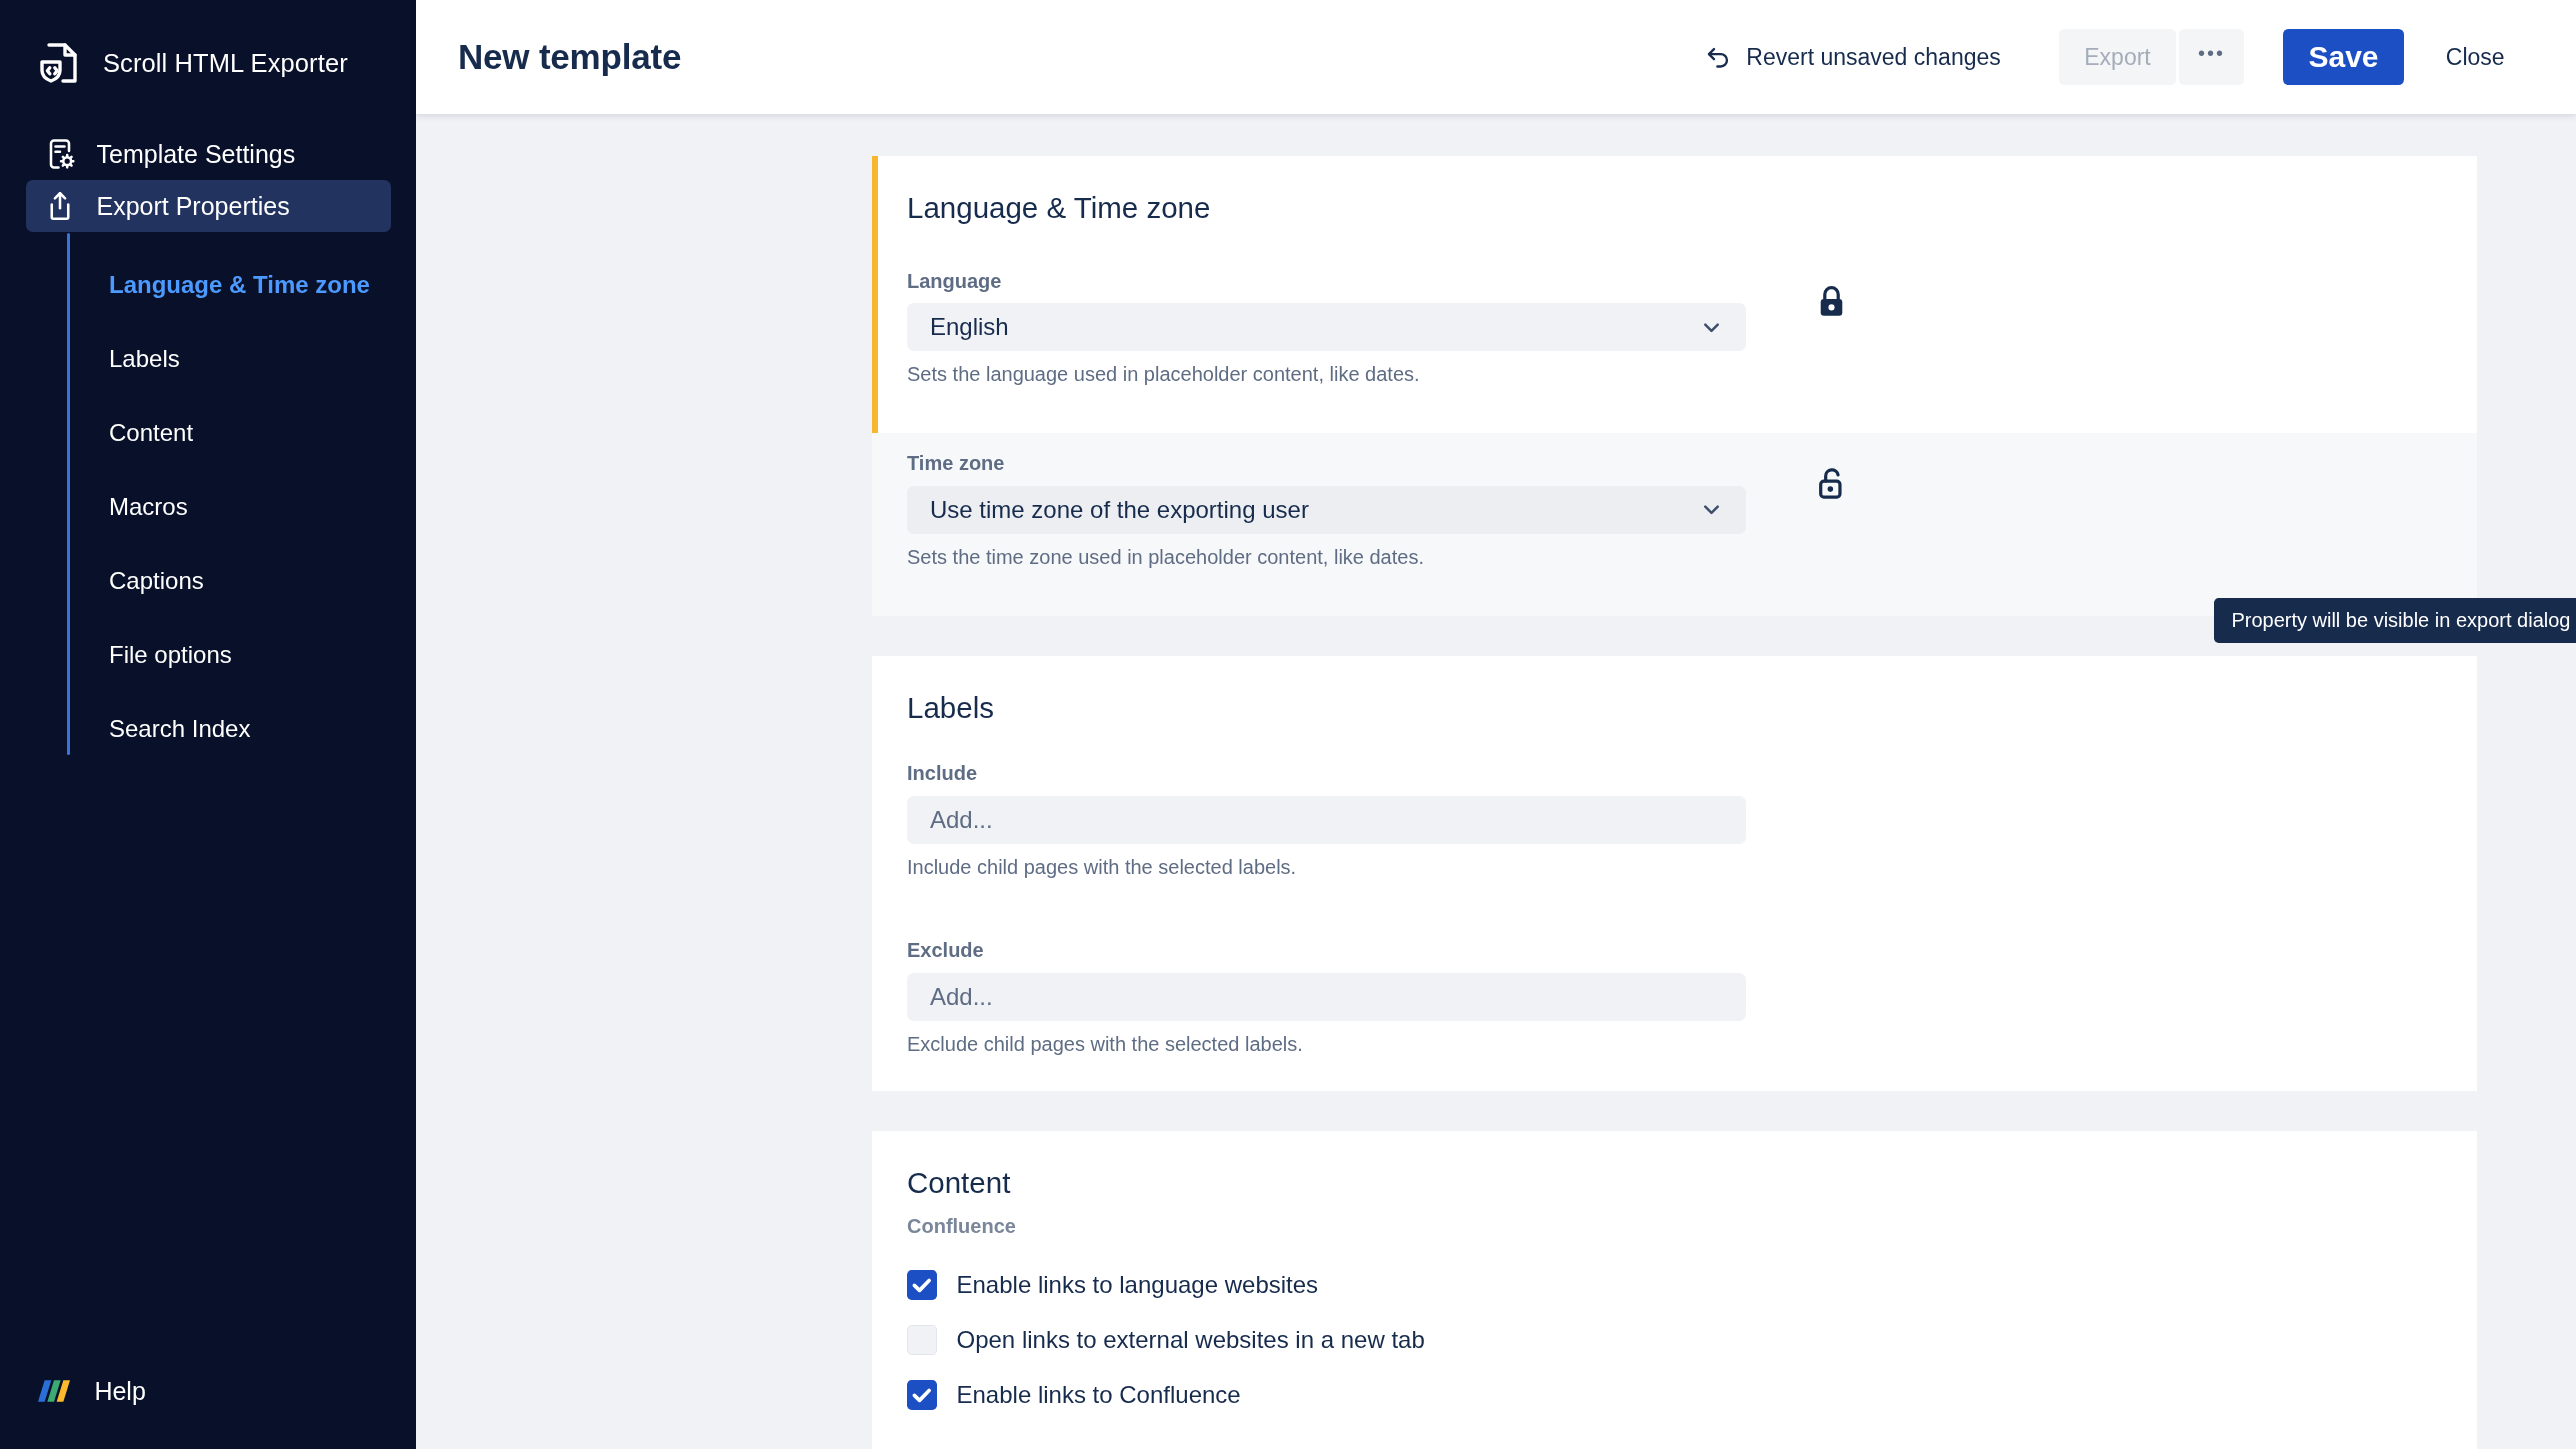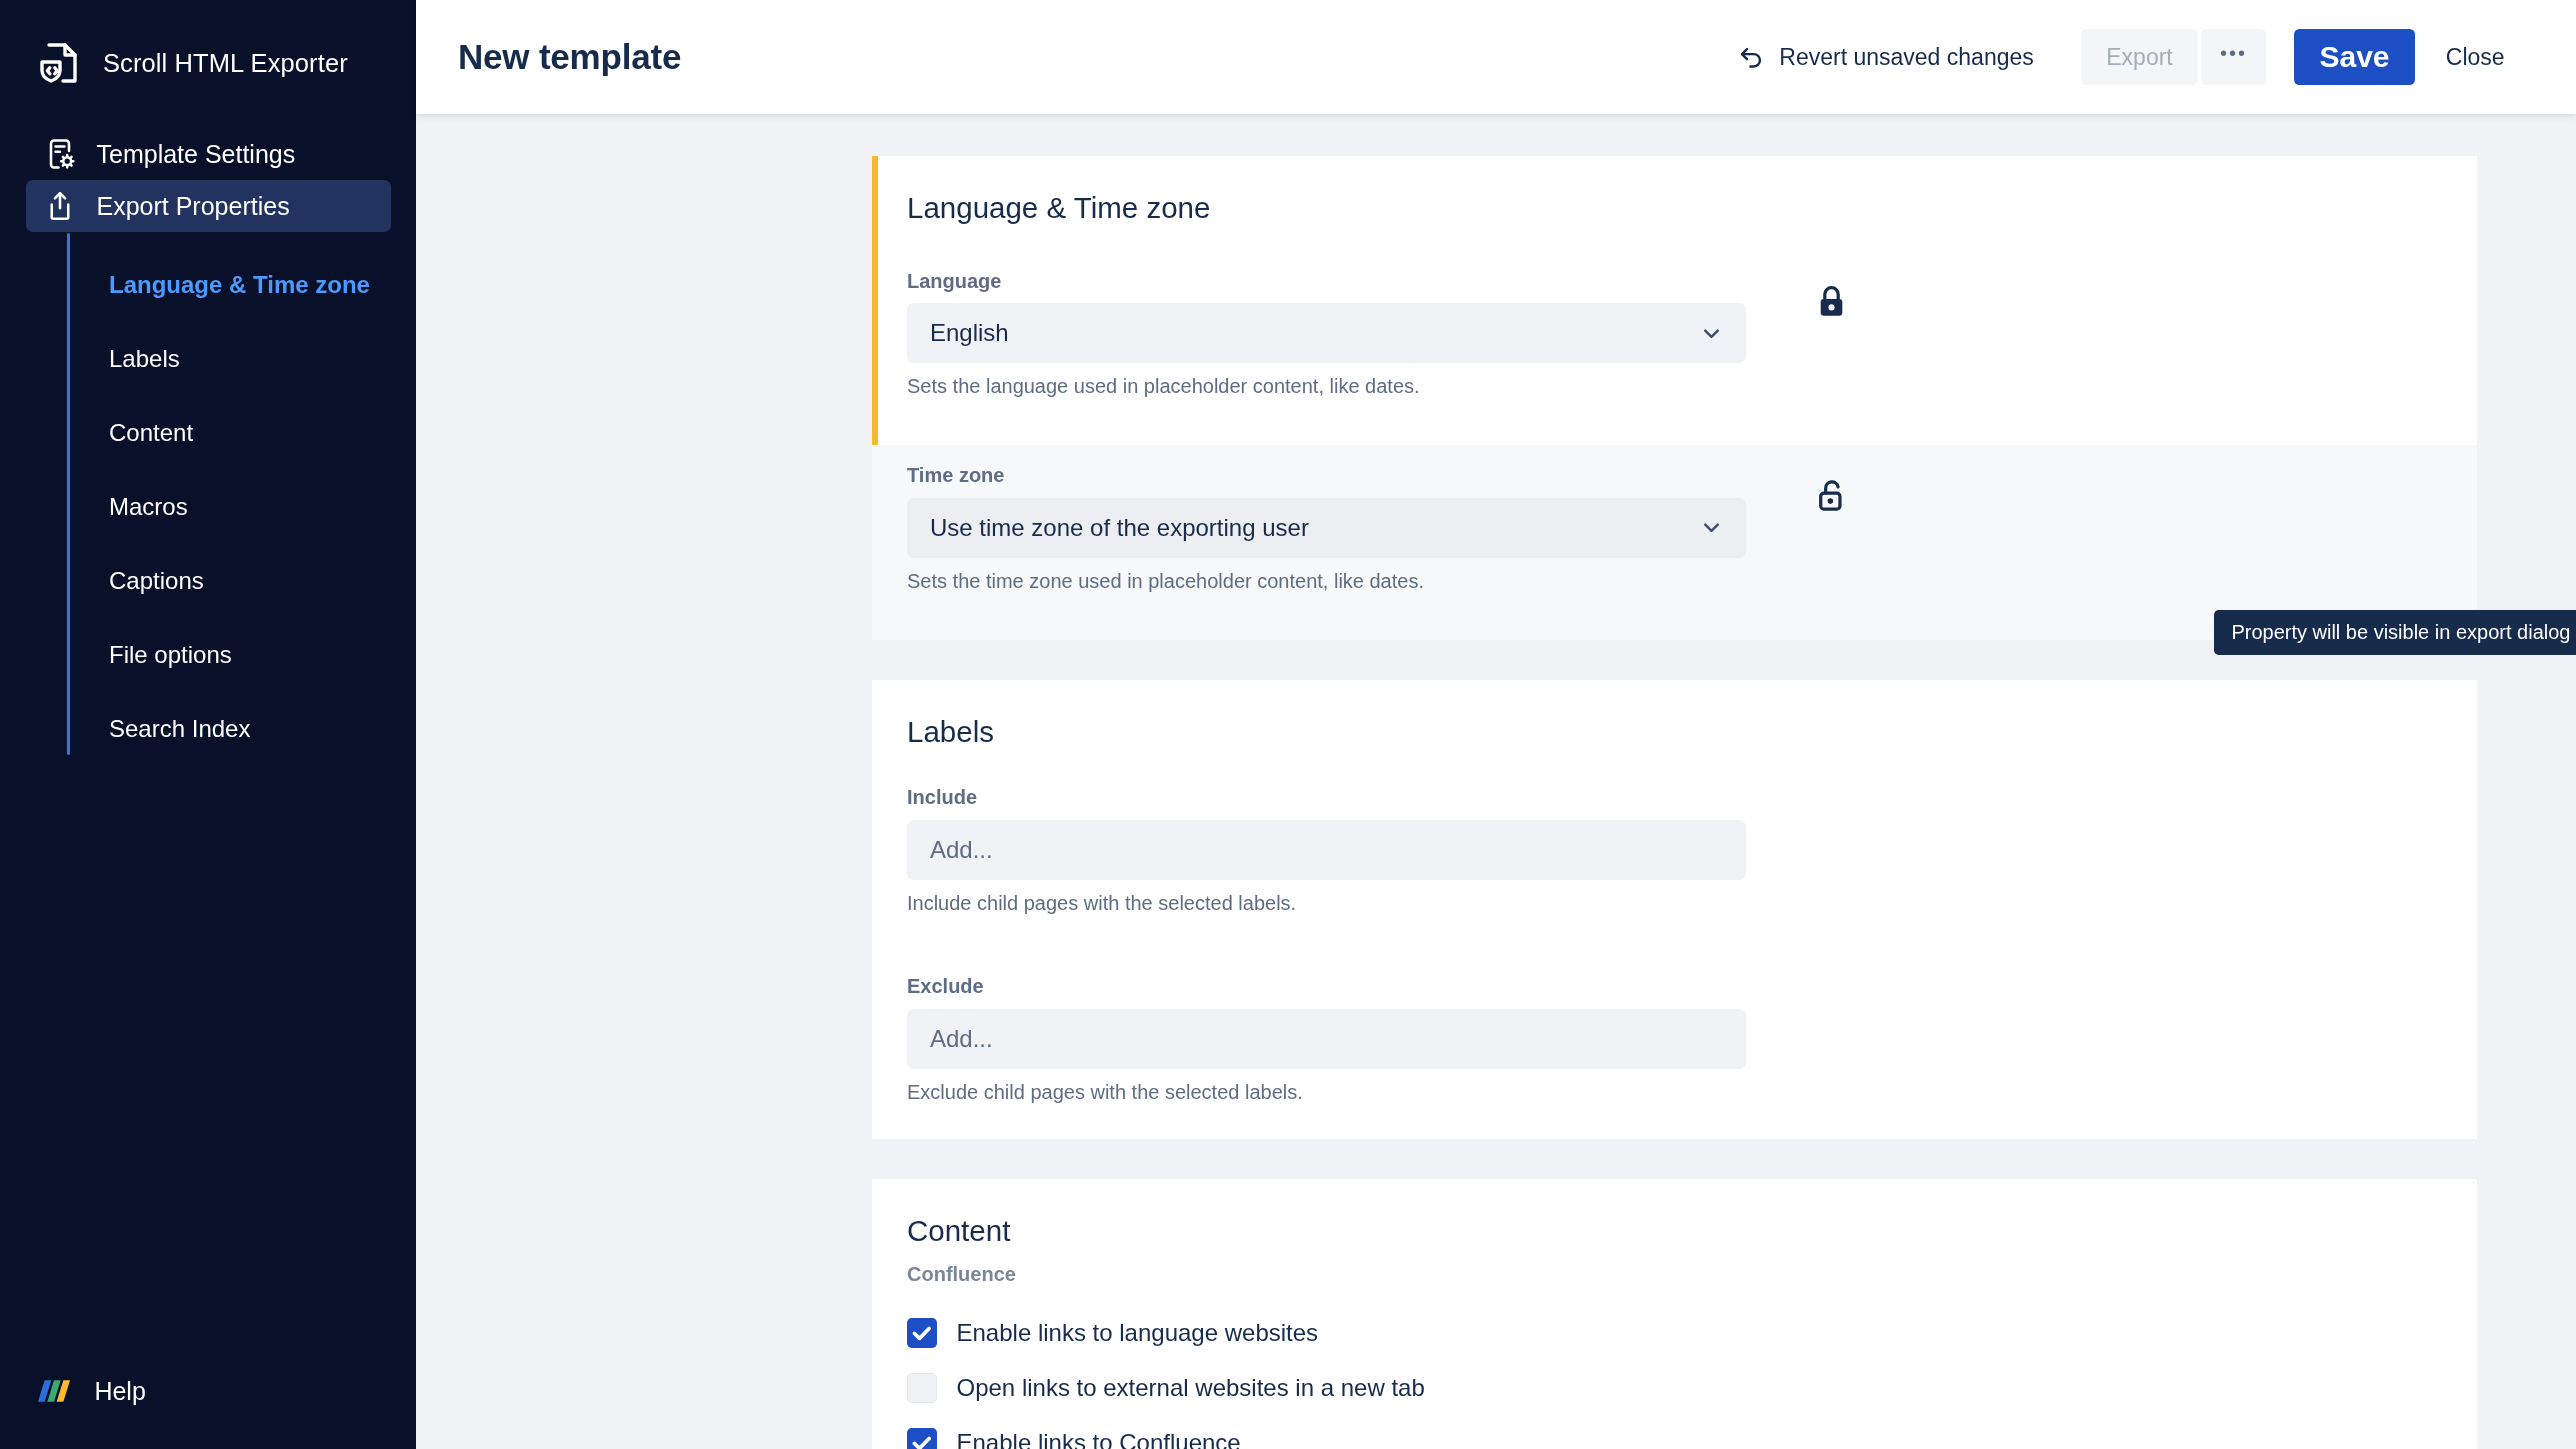--- a/index.html
+++ b/index.html
@@ -60,21 +60,21 @@
   
   .main{ flex:1; height:1449px; display:flex; flex-direction:column; min-width:0; background:#f1f2f5; }
 
   .topbar{
     height:114px; flex:0 0 114px; background:#ffffff;
     display:flex; align-items:center; justify-content:space-between;
     padding:0 54px 0 42px; position:relative; z-index:5;
     box-shadow:0 2px 6px rgba(9,30,66,0.13);
   }
   .page-title{ font-size:35px; font-weight:700; color:#172b4d; letter-spacing:-0.2px; }
-  .topbar-actions{ display:flex; align-items:center; gap:4px; }
+  .topbar-actions{ display:flex; align-items:center; gap:15px; }
 
   .revert-btn{
     display:flex; align-items:center; gap:14.8px;
     font-size:23px; color:#172b4d; cursor:pointer;
     padding:9.4px 20px; border-radius:5.4px; margin-right:23px; white-space:nowrap;
   }
   .revert-icon{ width:27px; height:27px; display:block; }
 
   .btn-group{ display:flex; align-items:center; gap:2.7px; margin-right:12px; }
   .btn{
@@ -111,21 +111,21 @@
     position:absolute; left:0; top:0; bottom:0; width:6px; background:#f7b731;
   }
   .card-title{ font-size:29.5px; font-weight:400; color:#172b4d; margin-bottom:25.5px; }
 
   .field{ padding:12px 0 0 0; }
   .field-col{ width:839px; flex:0 0 839px; }
   .field-label{
     font-size:20px; font-weight:700; color:#5e6c84; margin-bottom:10.7px; display:block;
   }
   .select{
-    width:839px; height:60px; background:#f1f2f5; border-radius:6.7px;
+    width:839px; height:48px; background:#f1f2f5; border-radius:6.7px;
     display:flex; align-items:center; justify-content:space-between;
     padding:0 23px; cursor:pointer;
   }
   .select .val{ font-size:24px; color:#172b4d; white-space:nowrap; }
   .select .val.placeholder{ color:#5e6c84; }
   .chev{ width:23px; height:23px; display:block; flex:0 0 23px; }
   .field-help{ font-size:20px; color:#5e6c84; margin-top:12px; }
 
   .lock-cell{
     width:241px; flex:0 0 241px; display:flex; align-items:center; justify-content:center;

